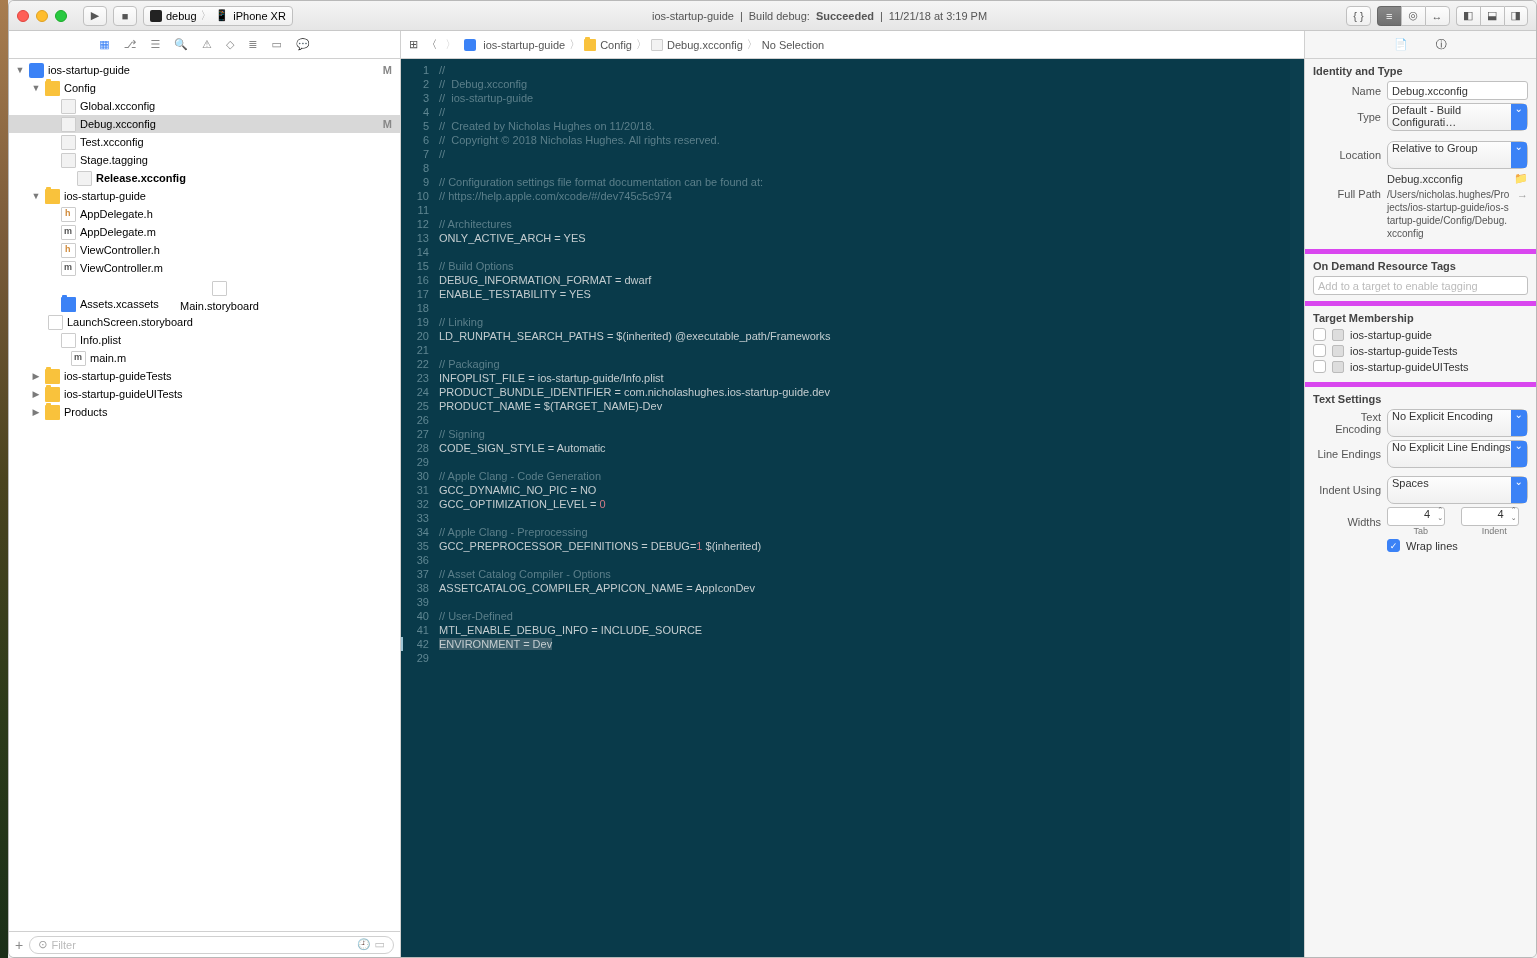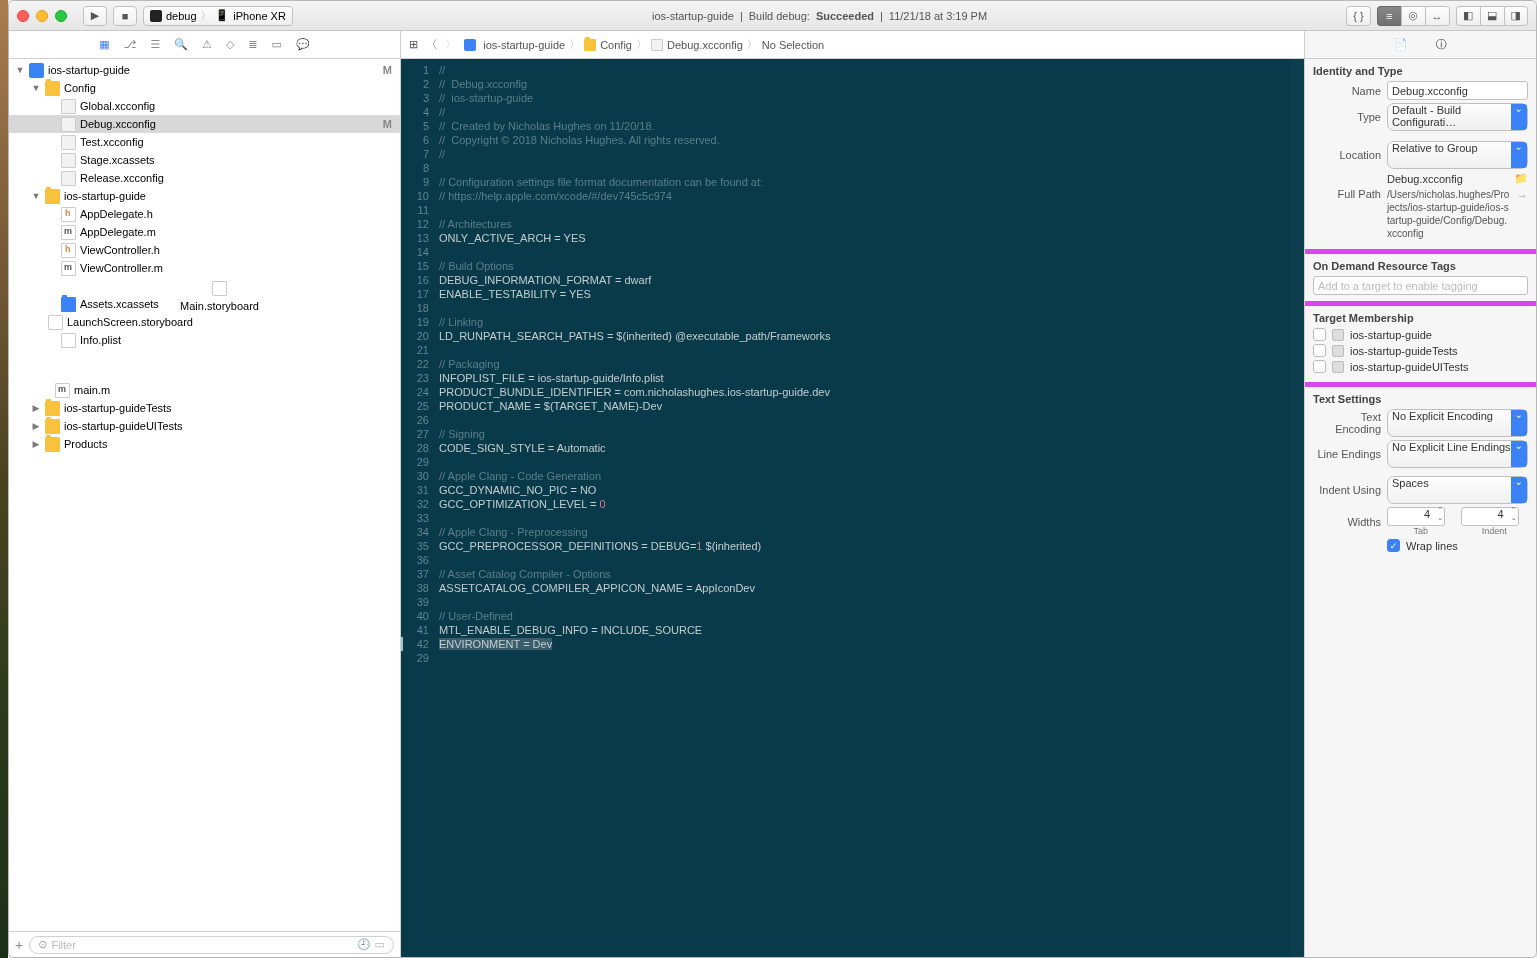--- a/index.html
+++ b/index.html
@@ -166,23 +166,23 @@
             <span class="mflag">M</span>
           </div>
           <div class="row" style="padding-left: 38px;">
             <span class="disc"></span>
             <span class="ficon file fcfg"></span>
             <span>Test.xcconfig</span>
           </div>
           <div class="row" style="padding-left: 38px;">
             <span class="disc"></span>
             <span class="ficon file fcfg"></span>
-            <span>Stage.xcassets</span>
-          </div>
-          <div class="row" style="padding-left: 38px;">
+            <span>Stage.tagging</span>
+          </div>
+          <div class="row" style="padding-left: 54px; font-weight: bold;">
             <span class="disc"></span>
             <span class="ficon file fcfg"></span>
             <span>Release.xcconfig</span>
           </div>
           <div class="row" style="padding-left: 22px;">
             <span class="disc">▼</span>
             <span class="ficon fold"></span>
             <span>ios-startup-guide</span>
           </div>
           <div class="row" style="padding-left: 38px;">
@@ -218,21 +218,21 @@
           <div class="row" style="padding-left: 25px;">
             <span class="disc"></span>
             <span class="ficon file fsb"></span>
             <span>LaunchScreen.storyboard</span>
           </div>
           <div class="row" style="padding-left: 38px;">
             <span class="disc"></span>
             <span class="ficon file fpl"></span>
             <span>Info.plist</span>
           </div>
-          <div class="row" style="padding-left: 32px; margin-top: 32px;">
+          <div class="row" style="padding-left: 48px;">
             <span class="disc"></span>
             <span class="ficon file fm"></span>
             <span>main.m</span>
           </div>
           <div class="row" style="padding-left: 22px;">
             <span class="disc">▶</span>
             <span class="ficon fold"></span>
             <span>ios-startup-guideTests</span>
           </div>
           <div class="row" style="padding-left: 22px;">

